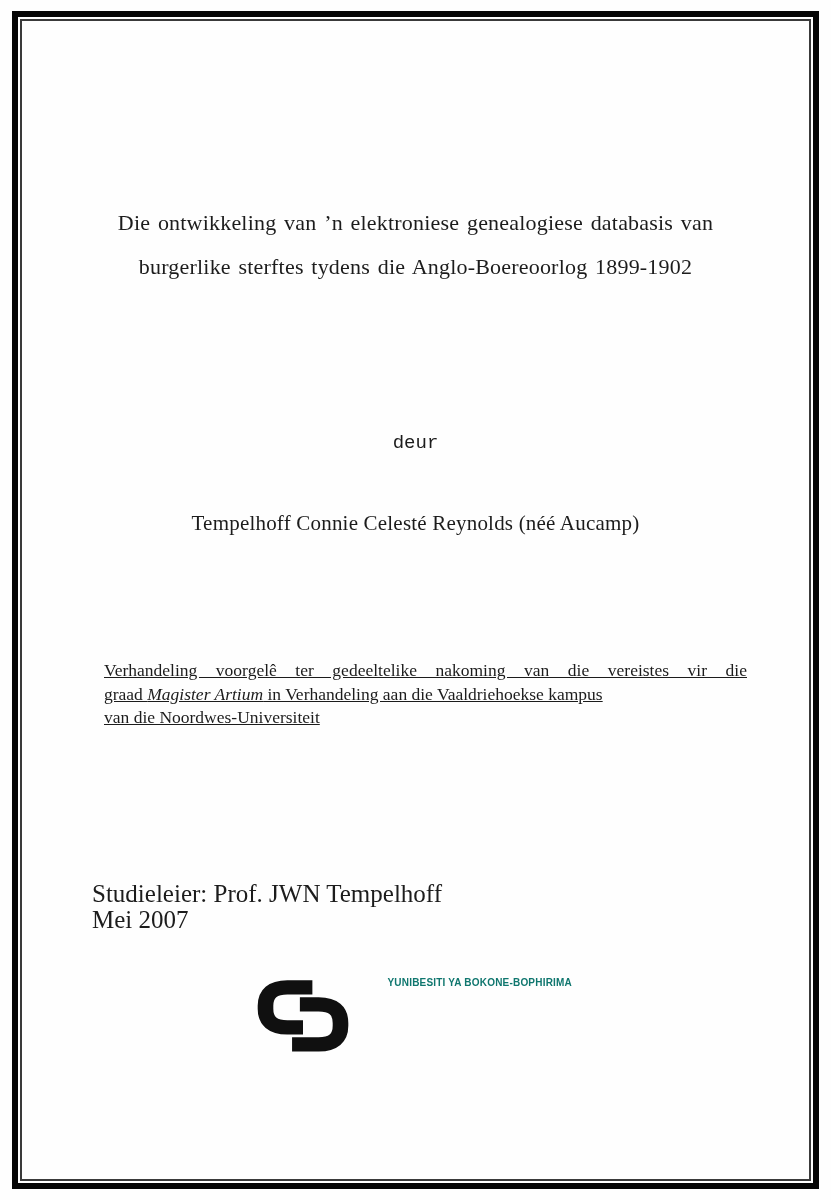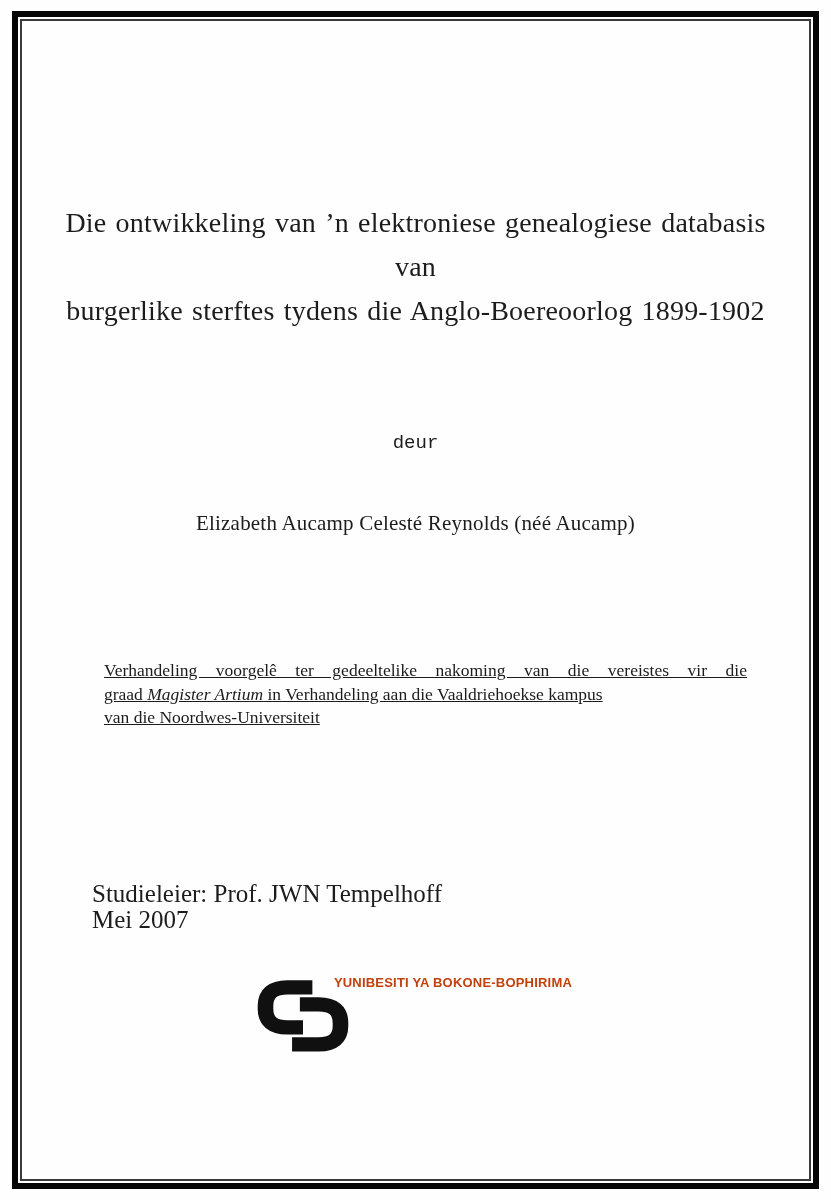--- a/index.html
+++ b/index.html
@@ -21,21 +21,21 @@
   }
   .frame-inner {
     position: absolute;
     inset: 2px;
     border: 2px solid #3a3a3a;
   }
   .title-block {
     position: absolute;
     left: 50px; right: 50px; top: 201px;
     text-align: center;
-    font-size: 28px;
+    font-size: 22px;
     line-height: 44px;
     letter-spacing: 0.2px;
     word-spacing: 2px;
   }
   .byline {
     position: absolute;
     left: 0; right: 0; top: 432px;
     text-align: center;
     font-size: 19px;
     font-family: Liberation Mono, monospace;
@@ -71,45 +71,45 @@
     position: absolute;
     left: 253px; top: 973px;
     width: 100px; height: 80px;
   }
   .logo-text {
     position: absolute;
     left: 300px; top: 975px;
     width: 272px;
     text-align: right;
     font-family: "Liberation Sans", sans-serif;
-    font-size: 13px;
+    font-size: 10px;
     font-weight: 700;
     line-height: 16.8px;
     letter-spacing: 0.2px;
-    color: #c2410c;
+    color: #0f766e;
     white-space: nowrap;
   }
 </style>
 </head>
 <body>
 
 <div class="page">
 
   <div class="frame-outer">
     <div class="frame-inner"></div>
   </div>
 
   <div class="title-block">
     <div>Die ontwikkeling van ’n elektroniese genealogiese databasis van</div>
     <div>burgerlike sterftes tydens die Anglo-Boereoorlog 1899-1902</div>
   </div>
 
   <div class="byline">deur</div>
 
-  <div class="author">Elizabeth Aucamp Celesté Reynolds (néé Aucamp)</div>
+  <div class="author">Tempelhoff Connie Celesté Reynolds (néé Aucamp)</div>
 
   <div class="statement">
     <div class="justified">Verhandeling voorgelê ter gedeeltelike nakoming van die vereistes vir die</div>
     <div><span>graad </span><span class="italic">Magister Artium</span><span> in Verhandeling aan die Vaaldriehoekse kampus</span></div>
     <div>van die Noordwes-Universiteit</div>
   </div>
 
   <div class="supervisor-block">
     <div>Studieleier: Prof. JWN Tempelhoff</div>
     <div>Mei 2007</div>

